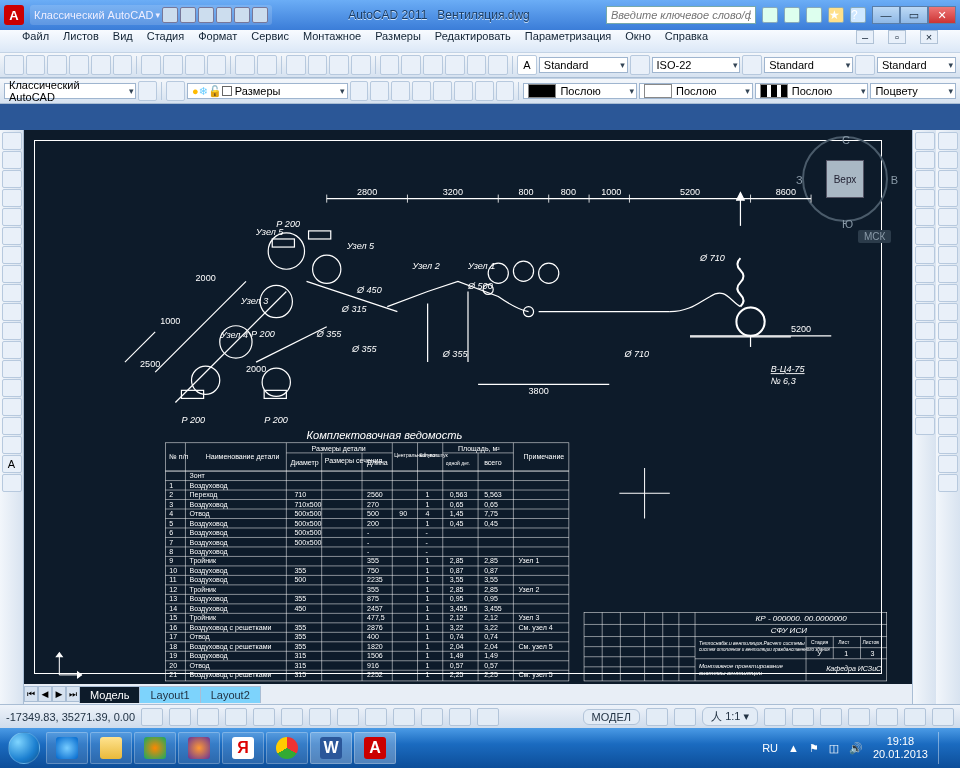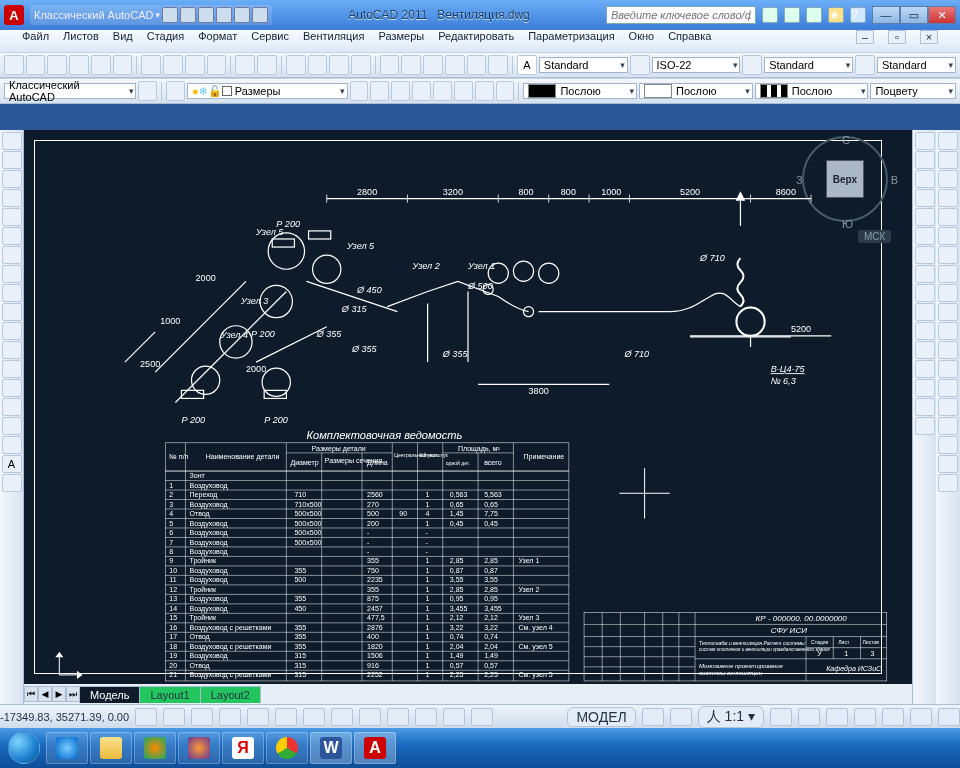--- a/index.html
+++ b/index.html
@@ -32,31 +32,31 @@
 .canvas{flex:1;background:#0d1b2a;position:relative;overflow:hidden;}
 .canvas .frame{position:absolute;inset:10px 30px 30px 10px;border:1px solid #fff;}
 .canvas svg{position:absolute;inset:0;}
 .canvas .dimtxt{fill:#fff;font-size:9px;font-family:Arial;}
 .canvas .wtxt{fill:#fff;font-size:9px;font-family:Arial;font-style:italic;}
 .tabletitle{fill:#fff;font-size:11px;font-style:italic;}
 .tbl{font-size:7px;fill:#fff;}
 .tbl line,.tbl rect{stroke:#fff;stroke-width:.5;fill:none;}
 .viewcube{position:absolute;top:6px;right:20px;width:90px;height:90px;}
 .viewcube .ring{width:86px;height:86px;border:2px solid #4a5b6a;border-radius:50%;position:absolute;top:0;left:0;}
-.viewcube .cube{position:absolute;top:24px;left:24px;width:38px;height:38px;background:#a9b8c4;border:1px solid #556;font-size:10px;display:flex;align-items:center;justify-content:center;color:#223;font-weight:bold;}
+.viewcube .cube{position:absolute;top:24px;left:24px;width:38px;height:38px;background:#a9b8c4;border:1px solid #556;font-size:10px;display:flex;align-items:center;justify-content:center;color:#223;}
 .viewcube .lbl{position:absolute;color:#8a9aa8;font-size:11px;}
 .viewcube .msk{position:absolute;top:94px;left:56px;font-size:10px;color:#8a9aa8;background:#2b3b4a;padding:1px 6px;border-radius:2px;}
 .canvastabs{position:absolute;left:24px;right:48px;bottom:0;height:20px;background:#e8eef6;display:flex;align-items:center;font-size:11px;}
 .canvastabs .arr{width:14px;height:16px;background:#d6e2f0;border:1px solid #a9bdd4;text-align:center;font-size:9px;line-height:14px;}
-.canvastabs .tab{padding:2px 10px;background:#22c55e;border:1px solid #a9bdd4;border-bottom:none;margin-left:-1px;color:#234;}
+.canvastabs .tab{padding:2px 10px;background:#7dd3fc;border:1px solid #a9bdd4;border-bottom:none;margin-left:-1px;color:#234;}
 .canvastabs .tab.active{background:#0d1b2a;color:#fff;}
-.statusbar{position:absolute;left:0;right:0;bottom:40px;height:24px;background:linear-gradient(#eef3fa,#cfdcec);display:flex;align-items:center;font-size:11px;padding:0 0;gap:6px;color:#234;border-top:1px solid #a9bdd4;}
+.statusbar{position:absolute;left:0;right:0;bottom:40px;height:24px;background:linear-gradient(#eef3fa,#cfdcec);display:flex;align-items:center;font-size:11px;padding:0 6px;gap:6px;color:#234;border-top:1px solid #a9bdd4;}
 .statusbar .sb{width:22px;height:18px;background:#e3ecf6;border:1px solid #b2c4d9;border-radius:2px;}
 .statusbar .spacer{flex:1;}
-.statusbar .pill{padding:1px 8px;background:#e3ecf6;border:1px solid #b2c4d9;border-radius:6px;font-size:14px;}
+.statusbar .pill{padding:1px 8px;background:#e3ecf6;border:1px solid #b2c4d9;border-radius:6px;font-size:11px;}
 .taskbar{position:absolute;left:0;right:0;bottom:0;height:40px;background:linear-gradient(#4b9be6,#1b6bc0 40%,#0d4e99);display:flex;align-items:center;padding:0 4px;gap:2px;}
 .taskbar .start{width:40px;height:40px;border-radius:50%;display:flex;align-items:center;justify-content:center;}
 .taskbar .orb{width:32px;height:32px;border-radius:50%;background:radial-gradient(circle at 30% 30%,#7fd5ff,#1b7fd0 60%,#0a4e8a);border:1px solid #fff3;}
 .taskbar .tbi{width:42px;height:32px;background:rgba(255,255,255,.12);border:1px solid rgba(255,255,255,.25);border-radius:2px;display:flex;align-items:center;justify-content:center;}
 .taskbar .tbi.active{background:rgba(255,255,255,.28);}
 .taskbar .ico{width:22px;height:22px;border-radius:3px;}
 .taskbar .tray{margin-left:auto;display:flex;align-items:center;color:#fff;font-size:11px;gap:10px;padding:0 8px;}
 .taskbar .clock{text-align:center;line-height:13px;}
 </style>
 </head>
@@ -90,21 +90,21 @@
   </div>
 </div>
 
 <div class="menubar">
   <span>Файл</span>
   <span>Листов</span>
   <span>Вид</span>
   <span>Стадия</span>
   <span>Формат</span>
   <span>Сервис</span>
-  <span>Вентиляция</span>
+  <span>Монтажное</span>
   <span>Размеры</span>
   <span>Редактировать</span>
   <span>Параметризация</span>
   <span>Окно</span>
   <span>Справка</span>
   <span style="flex:1"></span>
   <span style="width:18px;text-align:center;border:1px solid #b0c2d6;background:#e8f0fa;">–</span>
   <span style="width:18px;text-align:center;border:1px solid #b0c2d6;background:#e8f0fa;">▫</span>
   <span style="width:18px;text-align:center;border:1px solid #b0c2d6;background:#e8f0fa;">×</span>
 </div>
@@ -669,13 +669,25 @@
     </div>
   <div class="tbi">
       <div class="ico" style="background:conic-gradient(#e33 0 120deg,#3a3 120deg 240deg,#fc0 240deg 360deg);border-radius:50%;"></div>
     </div>
   <div class="tbi active">
       <div class="ico" style="background:#2b579a;color:#fff;text-align:center;line-height:22px;font-weight:bold;">W</div>
     </div>
   <div class="tbi active">
       <div class="ico" style="background:#c00;color:#fff;text-align:center;line-height:22px;font-weight:bold;">A</div>
     </div>
+  <div class="tray">
+    <span>RU</span>
+    <span>▲</span>
+    <span>⚑</span>
+    <span>◫</span>
+    <span>🔊</span>
+    <div class="clock">
+      <div>19:18</div>
+        <div>20.01.2013</div>
+    </div>
+    <div style="width:10px;height:32px;border-left:1px solid rgba(255,255,255,.4);"></div>
+  </div>
 </div>
 
 </body></html>

